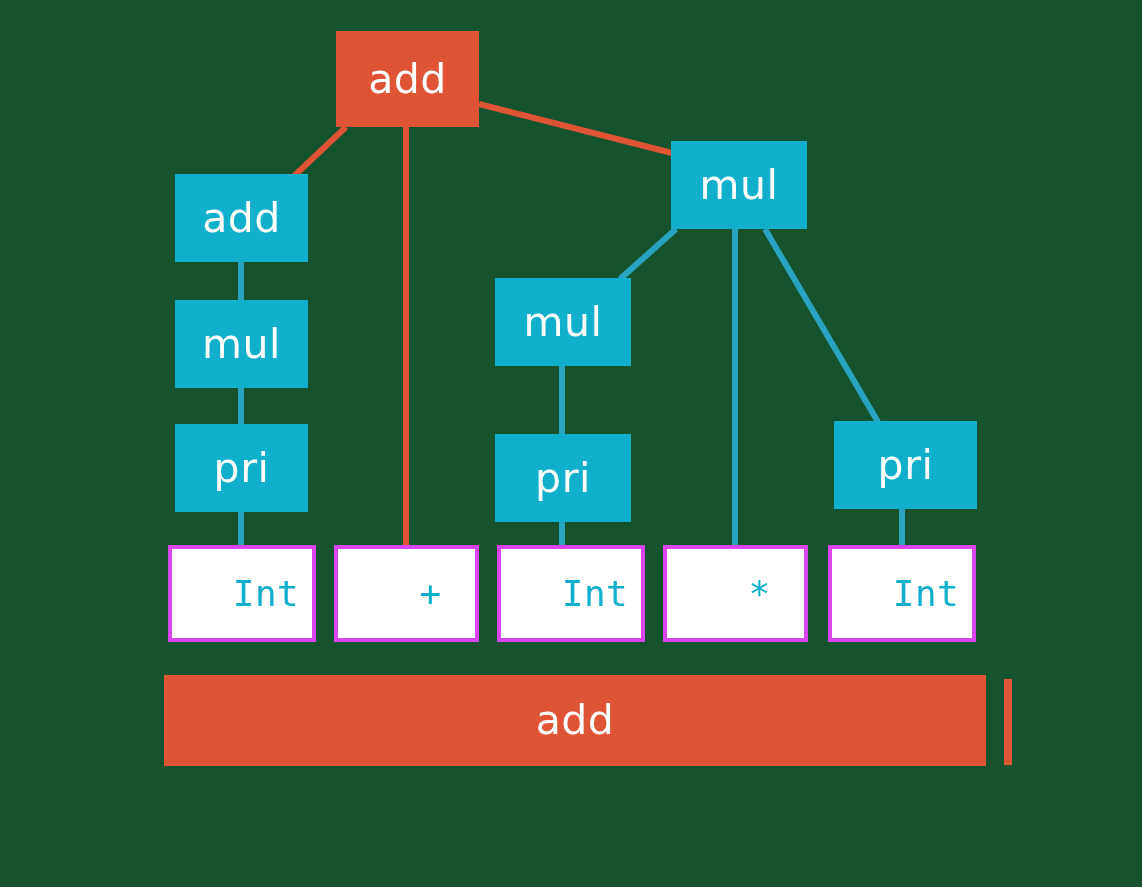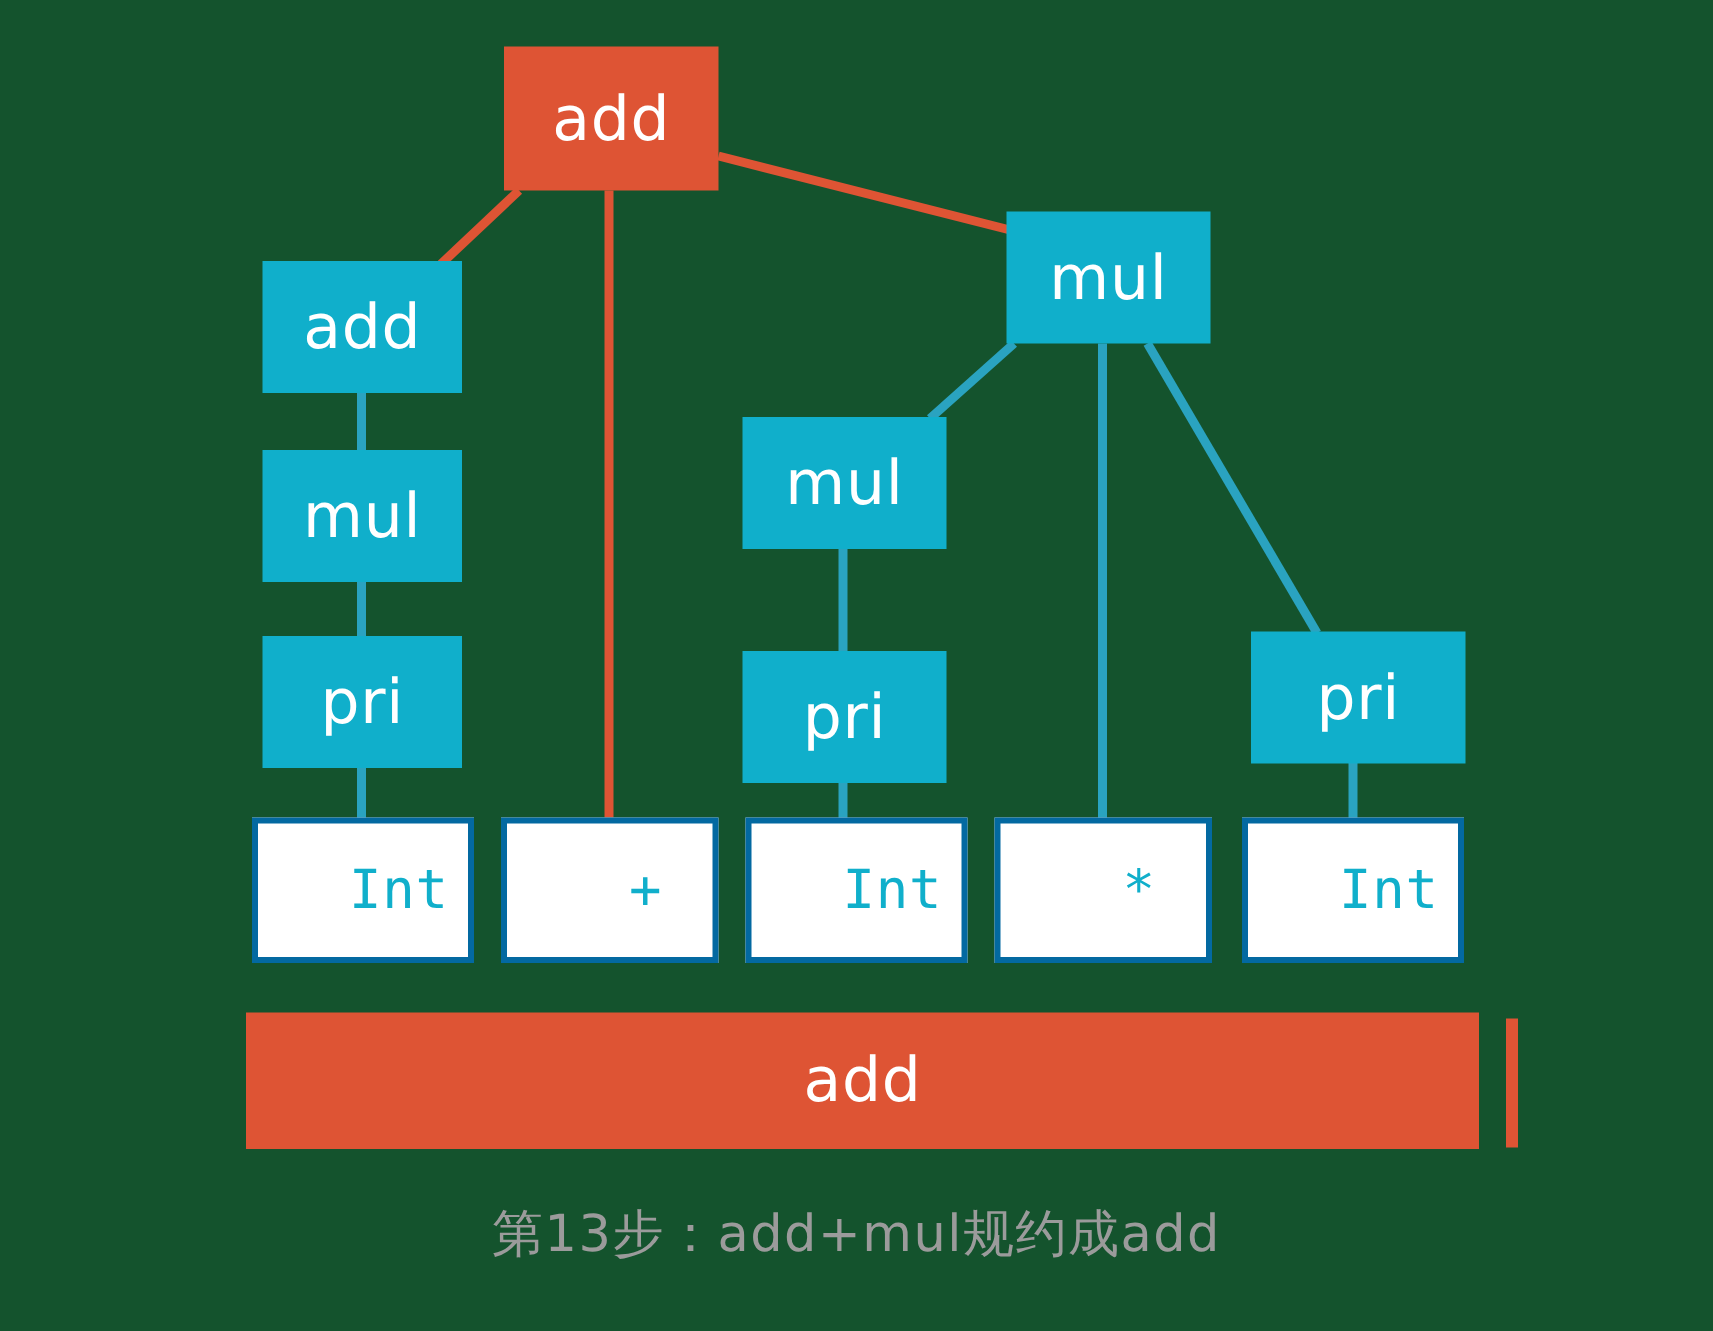--- a/index.html
+++ b/index.html
@@ -54,21 +54,21 @@
   .node.filled-orange {
     background: #DE5434;
   }
   .node.filled-orange .node-label {
     color: #ffffff;
     font-size: 41px;
   }
   
   .node.outlined {
     background: #ffffff;
-    border: 4px solid #0369a1;
+    border: 4px solid #d946ef;
     padding-left: 48px;
   }
   .node.outlined .node-label {
     color: #10AFCB;
     font-family: "DejaVu Sans Mono", monospace;
     font-size: 36px;
   }
   
   #result-bar {
     position: absolute;
@@ -161,15 +161,14 @@
         <span class="node-label">Int</span>
       </div>
     </div>
 
   <div id="result-bar" style="left: 164px; top: 675px; width: 822px; height: 91px;">
     <span class="node-label">add</span>
   </div>
 
   <div id="result-cursor" style="left: 1004px; top: 679px; width: 8px; height: 86px;"></div>
 
-  <div id="caption">第13步：add+mul规约成add</div>
 
 </div>
 
 </body></html>

